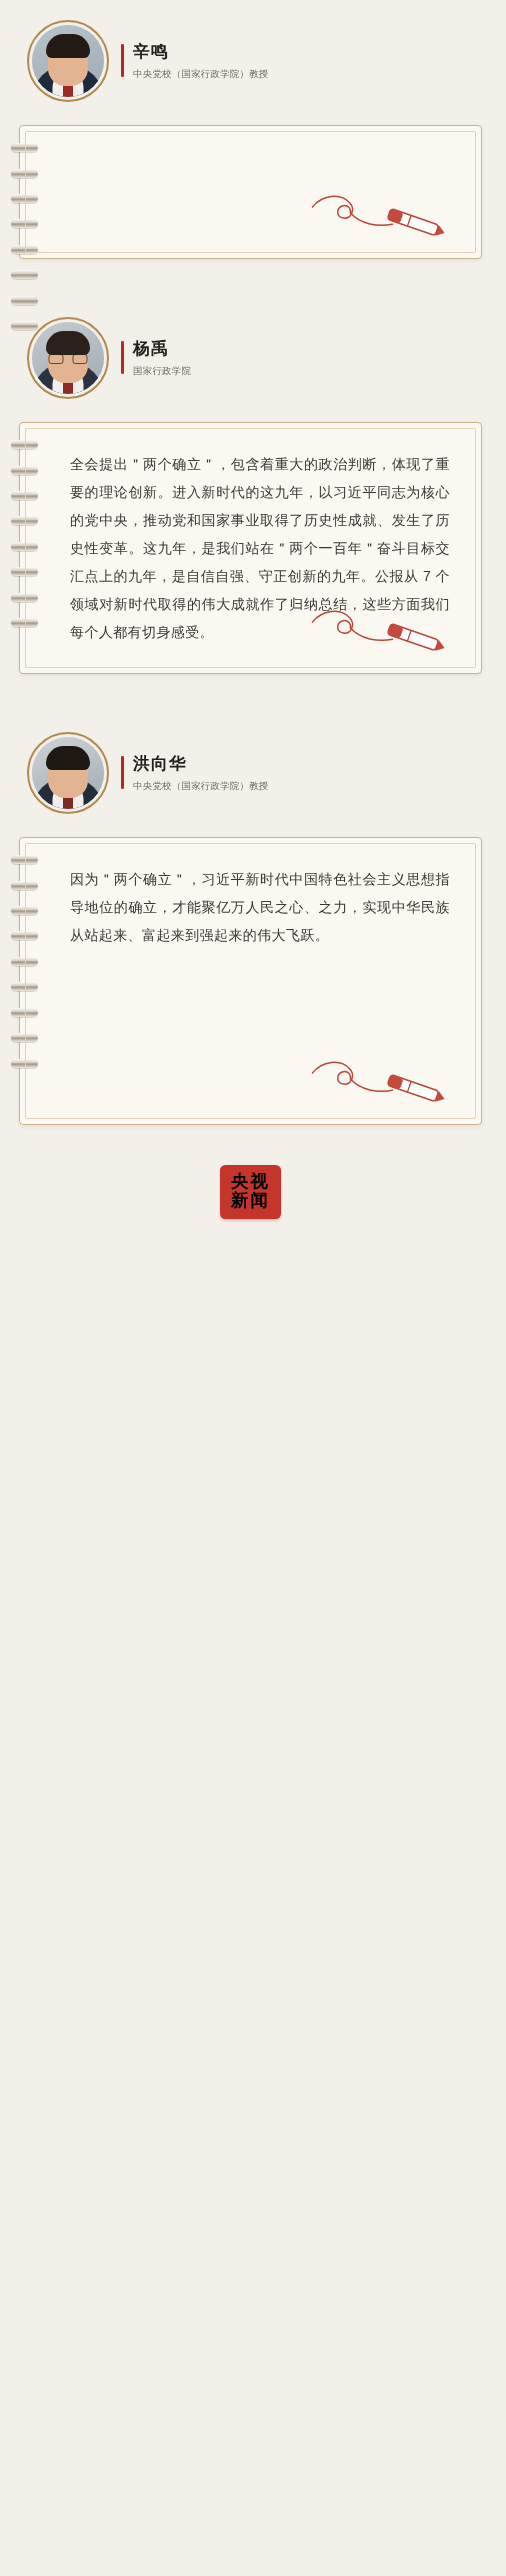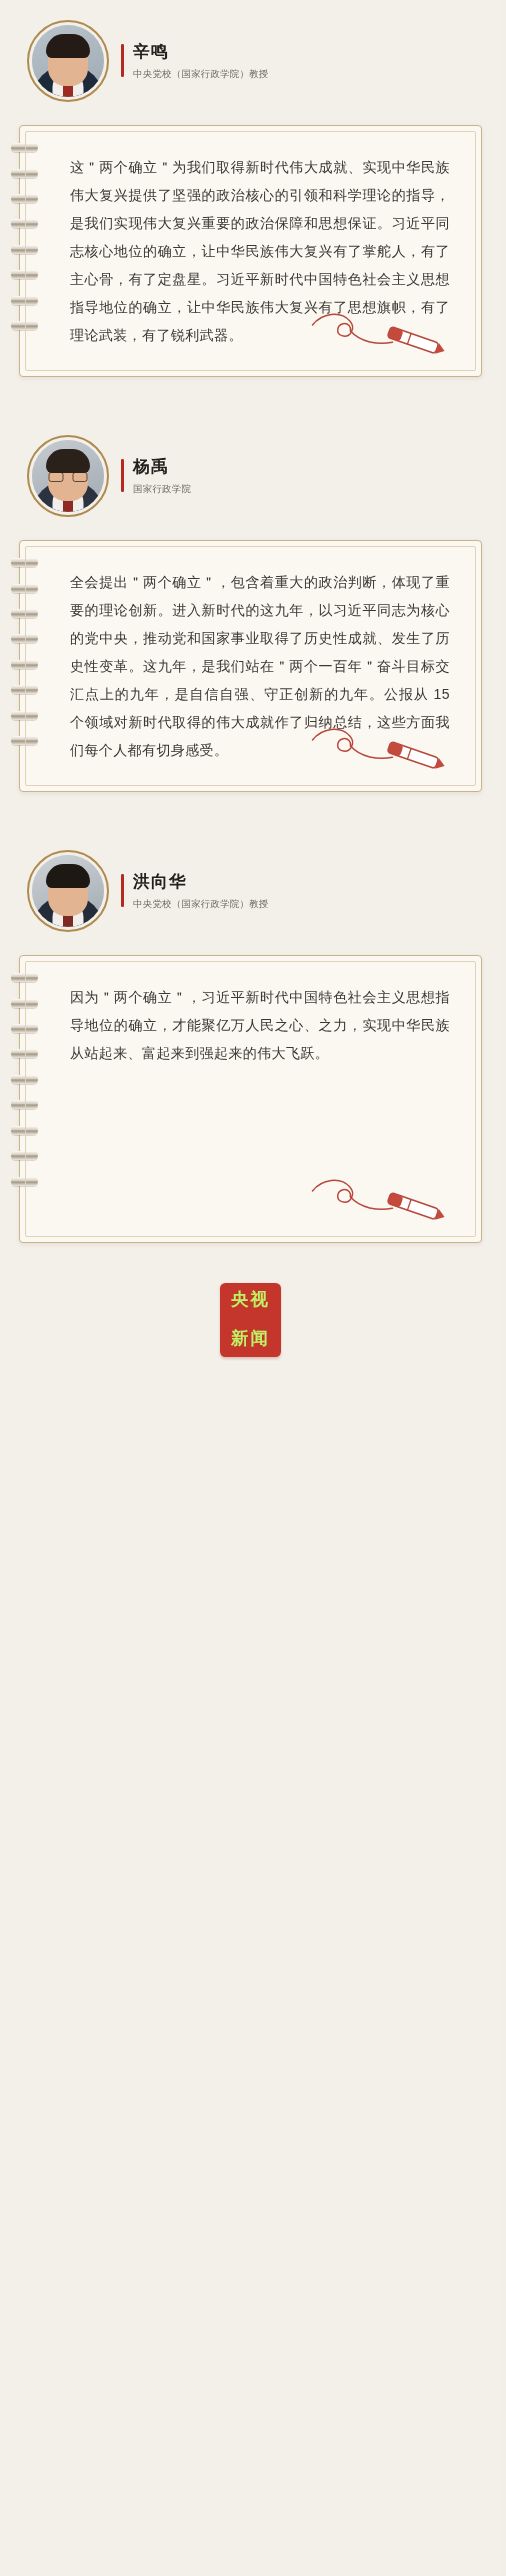--- a/index.html
+++ b/index.html
@@ -200,31 +200,31 @@
 
   
   .footer {
     display: flex;
     justify-content: center;
     align-items: center;
     padding: 40px 0 33px 0;
   }
   .logo {
     background: #c4362c;
-    color: #bef264;
+    color: #000000;
     border-radius: 5.4px;
     padding: 6.7px 10.7px 8px 10.7px;
     text-align: center;
     line-height: 1.12;
     font-weight: bold;
     letter-spacing: 2px;
     font-size: 17.4px;
     box-shadow: 0 1.3px 2.7px rgba(150,50,40,.25);
   }
-  .logo .l2 { display: block; margin-top: 20px; }
+  .logo .l2 { display: block; }
   .sp-2 { height: 58px; }
   .sp-top { height: 20px; }
 </style>
 </head>
 <body>
 
 <div class="page">
   <div class="sp-top"></div>
 
   <div class="expert">
@@ -253,21 +253,20 @@
     <div class="rings">
         <div class="ring" style="top:0px"></div>
         <div class="ring" style="top:25.5px"></div>
         <div class="ring" style="top:51px"></div>
         <div class="ring" style="top:76px"></div>
         <div class="ring" style="top:102px"></div>
         <div class="ring" style="top:127px"></div>
         <div class="ring" style="top:153px"></div>
         <div class="ring" style="top:178px"></div>
       </div>
-    <div class="note-text">这＂两个确立＂为我们取得新时代伟大成就、实现中华民族伟大复兴提供了坚强的政治核心的引领和科学理论的指导，是我们实现伟大复兴重要的政治保障和思想保证。习近平同志核心地位的确立，让中华民族伟大复兴有了掌舵人，有了主心骨，有了定盘星。习近平新时代中国特色社会主义思想指导地位的确立，让中华民族伟大复兴有了思想旗帜，有了理论武装，有了锐利武器。</div>
     <svg class="pen" viewBox="0 0 210 90">
       <path d="M6 36 C20 18, 48 14, 62 30 C72 41, 62 56, 50 52 C41 49, 42 36, 52 34 C60 33, 64 39, 63 45" fill="none" stroke="#b8483c" stroke-width="2.2" stroke-linecap="round"></path>
       <path d="M63 45 C78 62, 104 66, 126 62" fill="none" stroke="#b8483c" stroke-width="2.2" stroke-linecap="round"></path>
       <g transform="rotate(19 150 60)">
         <rect x="118" y="48" width="76" height="17" rx="5" fill="#ffffff" stroke="#b8483c" stroke-width="2.4"></rect>
         <rect x="118" y="48" width="20" height="17" rx="5" fill="#c34a3d"></rect>
         <path d="M194 48 L206 56.5 L194 65 Z" fill="#c34a3d"></path>
         <line x1="150" y1="48" x2="150" y2="65" stroke="#b8483c" stroke-width="2"></line>
       </g>
     </svg>
@@ -301,21 +300,21 @@
     <div class="rings">
         <div class="ring" style="top:0px"></div>
         <div class="ring" style="top:25.5px"></div>
         <div class="ring" style="top:51px"></div>
         <div class="ring" style="top:76px"></div>
         <div class="ring" style="top:102px"></div>
         <div class="ring" style="top:127px"></div>
         <div class="ring" style="top:153px"></div>
         <div class="ring" style="top:178px"></div>
       </div>
-    <div class="note-text">全会提出＂两个确立＂，包含着重大的政治判断，体现了重要的理论创新。进入新时代的这九年，以习近平同志为核心的党中央，推动党和国家事业取得了历史性成就、发生了历史性变革。这九年，是我们站在＂两个一百年＂奋斗目标交汇点上的九年，是自信自强、守正创新的九年。公报从 15 个领域对新时代取得的伟大成就作了归纳总结，这些方面我们每个人都有切身感受。</div>
+    <div class="note-text">全会提出＂两个确立＂，包含着重大的政治判断，体现了重要的理论创新。进入新时代的这九年，以习近平同志为核心的党中央，推动党和国家事业取得了历史性成就、发生了历史性变革。这九年，是我们站在＂两个一百年＂奋斗目标交汇点上的九年，是自信自强、守正创新的九年。公报从 7 个领域对新时代取得的伟大成就作了归纳总结，这些方面我们每个人都有切身感受。</div>
     <svg class="pen" viewBox="0 0 210 90">
       <path d="M6 36 C20 18, 48 14, 62 30 C72 41, 62 56, 50 52 C41 49, 42 36, 52 34 C60 33, 64 39, 63 45" fill="none" stroke="#b8483c" stroke-width="2.2" stroke-linecap="round"></path>
       <path d="M63 45 C78 62, 104 66, 126 62" fill="none" stroke="#b8483c" stroke-width="2.2" stroke-linecap="round"></path>
       <g transform="rotate(19 150 60)">
         <rect x="118" y="48" width="76" height="17" rx="5" fill="#ffffff" stroke="#b8483c" stroke-width="2.4"></rect>
         <rect x="118" y="48" width="20" height="17" rx="5" fill="#c34a3d"></rect>
         <path d="M194 48 L206 56.5 L194 65 Z" fill="#c34a3d"></path>
         <line x1="150" y1="48" x2="150" y2="65" stroke="#b8483c" stroke-width="2"></line>
       </g>
     </svg>

